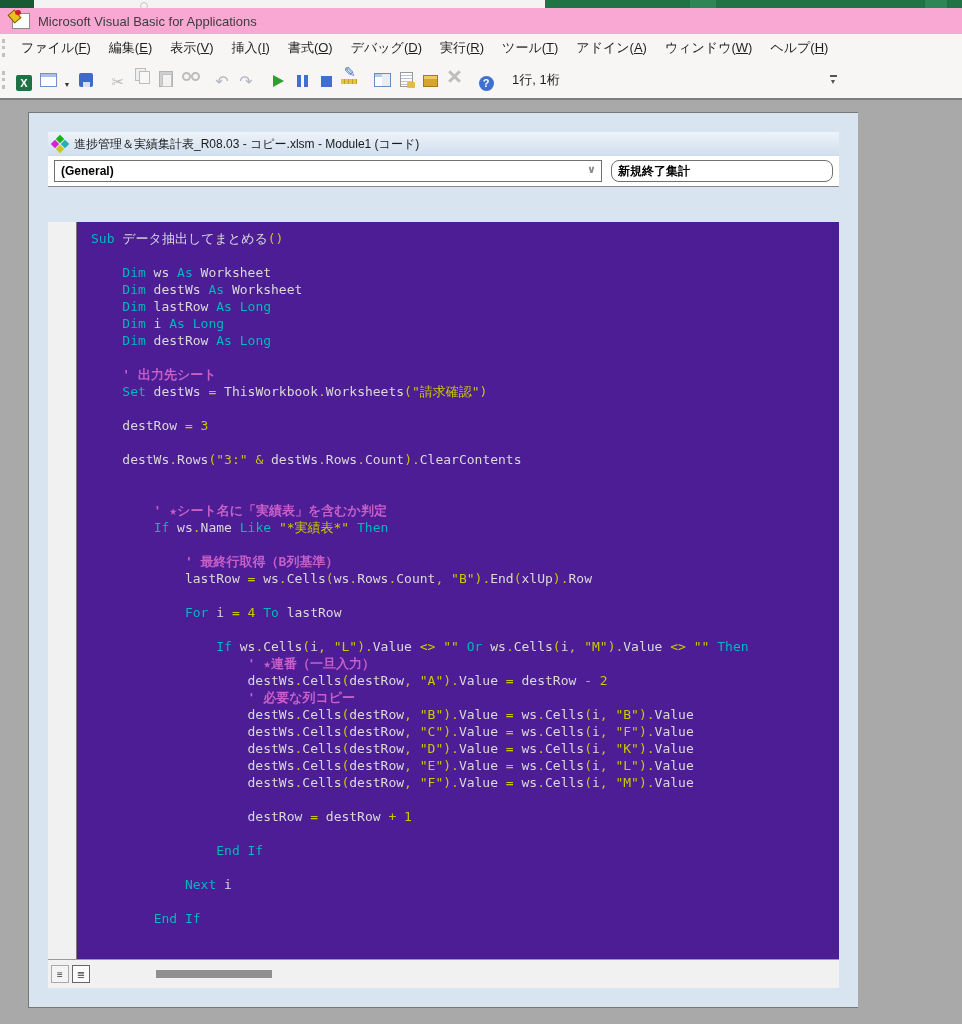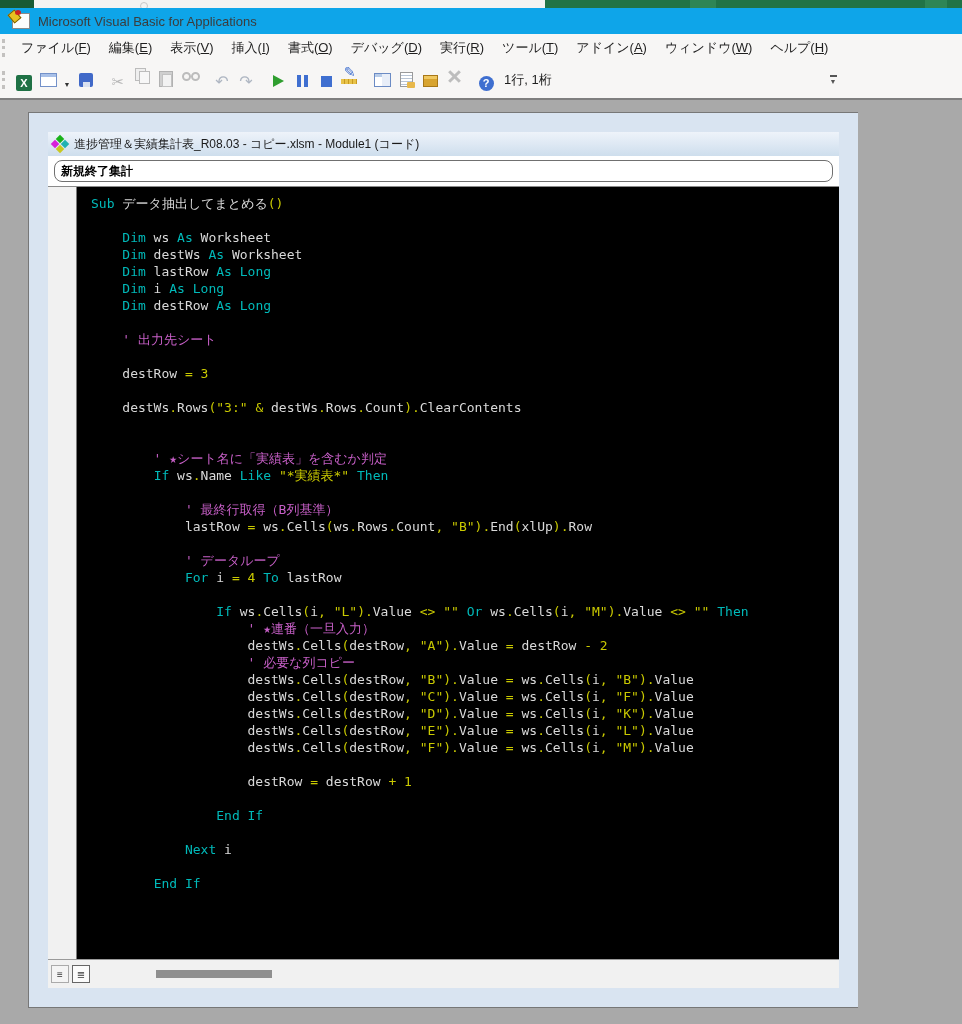--- a/index.html
+++ b/index.html
@@ -9,21 +9,21 @@
     background:#a9a9a9;
   }
   
   #excel-strip{position:absolute;left:0;top:0;width:962px;height:8px;background:#f4f3f2;}
   #excel-strip .seg-corner{position:absolute;left:0;top:0;width:34px;height:8px;background:#185a34;}
   #excel-strip .seg-right{position:absolute;left:545px;top:0;right:0;height:8px;background:#217346;}
   #excel-strip .seg-accent{position:absolute;left:690px;top:0;width:26px;height:8px;background:#2e8555;}
   #excel-strip .seg-accent2{position:absolute;left:925px;top:0;width:22px;height:8px;background:#2e8555;}
   #excel-strip .seg-search{position:absolute;left:140px;top:2px;width:6px;height:6px;border:1px solid #c8c8c8;border-radius:50%;}
   
-  #vba-titlebar{position:absolute;left:0;top:8px;width:962px;height:26px;background:#0ea5e9;display:flex;align-items:center;border-bottom:1px solid #e4e2e0;}
+  #vba-titlebar{position:absolute;left:0;top:8px;width:962px;height:26px;background:#f9a8d4;display:flex;align-items:center;border-bottom:1px solid #e4e2e0;}
   .vba-app-icon{width:16px;height:14px;margin:0 8px 0 12px;position:relative;background:#fdfdfd;border:1px solid #8a8a8a;}
   .vba-app-icon:before{content:"";position:absolute;left:-3px;top:-3px;width:7px;height:9px;background:#e8c020;transform:rotate(-40deg);border:1px solid #7a5a00;}
   .vba-app-icon:after{content:"";position:absolute;left:2px;top:-4px;width:6px;height:5px;background:#cc2020;border-radius:50%;}
   #vba-title-text{font-size:13px;color:#3c3c3c;}
   
   #menubar{position:absolute;left:0;top:34px;width:962px;height:28px;background:#f7f6f5;display:flex;align-items:center;border-bottom:7px solid #6d28d9;}
   .drag-handle{width:3px;height:18px;margin:0 4px 0 2px;border-left:3px dotted #c3c1bf;}
   .menu-item{font-size:13px;color:#1f1f1f;padding:4px 9px;white-space:nowrap;}
   .menu-item u{text-decoration:underline;}
   
@@ -50,21 +50,21 @@
   .k-reset:before{content:"";width:11px;height:11px;background:#3f6fd0;}
   .k-design:before{content:"✎";position:absolute;left:5px;top:-1px;color:#3f6fd0;font-size:14px;}
   .k-design:after{content:"";position:absolute;bottom:3px;left:2px;width:16px;height:5px;background:repeating-linear-gradient(90deg,#e8c34a 0 3px,#c89a20 3px 4px);}
   .k-proj:before{content:"";width:15px;height:12px;border:1px solid #6b8bc4;background:linear-gradient(#b8cce8 0 3px,#fff 3px);box-shadow:inset -8px 0 0 #e8eef8;}
   .k-props:before{content:"";width:11px;height:13px;background:repeating-linear-gradient(#ffffff 0 2px,#b8c4d4 2px 3px);border:1px solid #9a9a9a;}
   .k-props:after{content:"";position:absolute;right:2px;bottom:2px;width:8px;height:6px;background:#e8b84a;border-radius:1px;}
   .k-objb:before{content:"";width:13px;height:10px;background:#d8a430;border:1px solid #a87818;box-shadow:inset 0 3px 0 #f0c860;}
   .k-toolbox:before{content:"";position:absolute;left:4px;top:10px;width:15px;height:3px;background:#bdbdbd;transform:rotate(45deg);}
   .k-toolbox:after{content:"";position:absolute;left:4px;top:10px;width:15px;height:3px;background:#bdbdbd;transform:rotate(-45deg);}
   .k-help:before{content:"?";width:15px;height:15px;border-radius:50%;background:#3f6fd0;color:#fff;font-weight:bold;font-size:11px;line-height:15px;text-align:center;}
-  #tb-status{font-size:13px;color:#1f1f1f;margin-left:6px;white-space:pre;}
+  #tb-status{font-size:13px;color:#1f1f1f;margin-left:14px;white-space:pre;}
   #tb-overflow{position:absolute;left:826px;top:8px;width:14px;height:20px;display:flex;flex-direction:column;align-items:center;justify-content:center;}
   #tb-overflow:before{content:"";width:7px;height:2px;background:#555;margin-bottom:1px;}
   #tb-overflow:after{content:"▼";font-size:7px;color:#555;}
   
   #mdi{position:absolute;left:0;top:98px;width:962px;height:926px;background:#a9a9a9;border-top:2px solid #7f7f7f;}
   
   #child{position:absolute;left:28px;top:12px;width:830px;height:896px;background:#d9e4f1;border:1px solid #777;border-right:none;padding:19px;box-sizing:border-box;display:flex;flex-direction:column;}
   #child-titlebar{height:24px;background:linear-gradient(#eef3fa,#cedeed);display:flex;align-items:center;flex:0 0 auto;}
   .mod-icon{width:16px;height:16px;margin:0 6px 0 4px;position:relative;}
   .mod-icon i{position:absolute;width:6px;height:6px;transform:rotate(45deg);}
@@ -72,28 +72,28 @@
   .mod-icon i:nth-child(2){left:0;top:5px;background:#d820d8;}
   .mod-icon i:nth-child(3){left:10px;top:5px;background:#20b2b2;}
   .mod-icon i:nth-child(4){left:5px;top:10px;background:#c8c820;}
   #child-title-text{font-size:12px;color:#1a1a1a;white-space:nowrap;}
   #combo-row{background:#fff;height:30px;display:flex;align-items:center;gap:9px;padding:0 6px;flex:0 0 auto;border-bottom:1px solid #8a8a8a;}
   .combo{height:22px;border:1px solid #707070;background:#fff;display:flex;align-items:center;font-size:12px;font-weight:600;color:#000;padding:0 6px;box-sizing:border-box;position:relative;}
   #combo-general{width:548px;}
   #combo-proc{flex:1;border-radius:8px;}
   .combo-arrow{position:absolute;right:5px;top:2px;color:#8a8a8a;font-size:11px;}
   
-  #code-region{flex:1;background:#000000;display:flex;overflow:hidden;}
+  #code-region{flex:1;background:#4c1d95;display:flex;overflow:hidden;margin-top:35px;}
   #margin-bar{width:28px;background:#f1f1f1;border-right:1px solid #7a7a7a;flex:0 0 auto;}
   #code-editor{flex:1;padding:8px 0 0 14px;overflow:hidden;}
   .cl{white-space:pre;font-family:"DejaVu Sans Mono",monospace;font-size:13px;line-height:17px;}
   .t-k{color:#00b9b9;}
   .t-n{color:#d9d9d9;}
   .t-y{color:#c9c900;}
-  .t-c{color:#c75fc7;}
+  .t-c{color:#c75fc7;font-weight:bold;}
   
   #bottom-bar{height:28px;background:#f1f1f1;display:flex;align-items:center;flex:0 0 auto;border-top:1px solid #9a9a9a;}
   .view-btn{width:16px;height:16px;margin-left:3px;display:flex;align-items:center;justify-content:center;font-size:10px;color:#333;background:#f4f4f4;border:1px solid #aaa;}
   .view-btn.active{border:1px solid #666;background:#fbfbfb;}
   #hscroll{flex:1;height:100%;position:relative;}
   #hscroll-thumb{position:absolute;left:66px;top:10px;width:116px;height:8px;background:#8f8f8f;}
 </style>
 </head>
 <body>
 
@@ -137,49 +137,53 @@
     <div id="child-titlebar">
       <span class="mod-icon">
           <i></i>
           <i></i>
           <i></i>
           <i></i>
         </span>
       <span id="child-title-text">進捗管理＆実績集計表_R08.03 - コピー.xlsm - Module1 (コード)</span>
     </div>
     <div id="combo-row">
+      <div class="combo" id="combo-general">
+        <span>(General)</span>
+        <span class="combo-arrow">∨</span>
+      </div>
       <div class="combo" id="combo-proc">
         <span>新規終了集計</span>
       </div>
     </div>
     <div id="code-region">
       <div id="margin-bar"></div>
       <div id="code-editor">
           <div class="cl"><span class="t-k">Sub </span><span class="t-n">データ抽出してまとめる</span><span class="t-y">()</span></div>
           <div class="cl">&nbsp;</div>
           <div class="cl"><span class="t-n">    </span><span class="t-k">Dim</span><span class="t-n"> ws </span><span class="t-k">As</span><span class="t-n"> Worksheet</span></div>
           <div class="cl"><span class="t-n">    </span><span class="t-k">Dim</span><span class="t-n"> destWs </span><span class="t-k">As</span><span class="t-n"> Worksheet</span></div>
           <div class="cl"><span class="t-n">    </span><span class="t-k">Dim</span><span class="t-n"> lastRow </span><span class="t-k">As</span><span class="t-n"> </span><span class="t-k">Long</span></div>
           <div class="cl"><span class="t-n">    </span><span class="t-k">Dim</span><span class="t-n"> i </span><span class="t-k">As</span><span class="t-n"> </span><span class="t-k">Long</span></div>
           <div class="cl"><span class="t-n">    </span><span class="t-k">Dim</span><span class="t-n"> destRow </span><span class="t-k">As</span><span class="t-n"> </span><span class="t-k">Long</span></div>
           <div class="cl">&nbsp;</div>
           <div class="cl"><span class="t-c">    ' 出力先シート</span></div>
+          <div class="cl"><span class="t-n">    </span><span class="t-k">Set</span><span class="t-n"> destWs </span><span class="t-y">=</span><span class="t-n"> ThisWorkbook</span><span class="t-y">.</span><span class="t-n">Worksheets</span><span class="t-y">("請求確認")</span></div>
           <div class="cl">&nbsp;</div>
           <div class="cl"><span class="t-n">    destRow </span><span class="t-y">= 3</span></div>
           <div class="cl">&nbsp;</div>
           <div class="cl"><span class="t-n">    destWs</span><span class="t-y">.</span><span class="t-n">Rows</span><span class="t-y">("3:" &amp; </span><span class="t-n">destWs</span><span class="t-y">.</span><span class="t-n">Rows</span><span class="t-y">.</span><span class="t-n">Count</span><span class="t-y">).</span><span class="t-n">ClearContents</span></div>
           <div class="cl">&nbsp;</div>
           <div class="cl">&nbsp;</div>
           <div class="cl"><span class="t-c">        ' ★シート名に「実績表」を含むか判定</span></div>
           <div class="cl"><span class="t-n">        </span><span class="t-k">If</span><span class="t-n"> ws</span><span class="t-y">.</span><span class="t-n">Name </span><span class="t-k">Like</span><span class="t-n"> </span><span class="t-y">"*実績表*"</span><span class="t-n"> </span><span class="t-k">Then</span></div>
           <div class="cl">&nbsp;</div>
           <div class="cl"><span class="t-c">            ' 最終行取得（B列基準）</span></div>
           <div class="cl"><span class="t-n">            lastRow </span><span class="t-y">=</span><span class="t-n"> ws</span><span class="t-y">.</span><span class="t-n">Cells</span><span class="t-y">(</span><span class="t-n">ws</span><span class="t-y">.</span><span class="t-n">Rows</span><span class="t-y">.</span><span class="t-n">Count</span><span class="t-y">, "B").</span><span class="t-n">End</span><span class="t-y">(</span><span class="t-n">xlUp</span><span class="t-y">).</span><span class="t-n">Row</span></div>
           <div class="cl">&nbsp;</div>
-          <div class="cl"><span class="t-c">            ' データループ</span></div>
           <div class="cl"><span class="t-n">            </span><span class="t-k">For</span><span class="t-n"> i </span><span class="t-y">= 4</span><span class="t-n"> </span><span class="t-k">To</span><span class="t-n"> lastRow</span></div>
           <div class="cl">&nbsp;</div>
           <div class="cl"><span class="t-n">                </span><span class="t-k">If</span><span class="t-n"> ws</span><span class="t-y">.</span><span class="t-n">Cells</span><span class="t-y">(</span><span class="t-n">i</span><span class="t-y">, "L").</span><span class="t-n">Value </span><span class="t-y">&lt;&gt; ""</span><span class="t-n"> </span><span class="t-k">Or</span><span class="t-n"> ws</span><span class="t-y">.</span><span class="t-n">Cells</span><span class="t-y">(</span><span class="t-n">i</span><span class="t-y">, "M").</span><span class="t-n">Value </span><span class="t-y">&lt;&gt; ""</span><span class="t-n"> </span><span class="t-k">Then</span></div>
           <div class="cl"><span class="t-c">                    ' ★連番（一旦入力）</span></div>
           <div class="cl"><span class="t-n">                    destWs</span><span class="t-y">.</span><span class="t-n">Cells</span><span class="t-y">(</span><span class="t-n">destRow</span><span class="t-y">, "A").</span><span class="t-n">Value </span><span class="t-y">=</span><span class="t-n"> destRow </span><span class="t-y">- 2</span></div>
           <div class="cl"><span class="t-c">                    ' 必要な列コピー</span></div>
           <div class="cl"><span class="t-n">                    destWs</span><span class="t-y">.</span><span class="t-n">Cells</span><span class="t-y">(</span><span class="t-n">destRow</span><span class="t-y">, "B").</span><span class="t-n">Value </span><span class="t-y">=</span><span class="t-n"> ws</span><span class="t-y">.</span><span class="t-n">Cells</span><span class="t-y">(</span><span class="t-n">i</span><span class="t-y">, "B").</span><span class="t-n">Value</span></div>
           <div class="cl"><span class="t-n">                    destWs</span><span class="t-y">.</span><span class="t-n">Cells</span><span class="t-y">(</span><span class="t-n">destRow</span><span class="t-y">, "C").</span><span class="t-n">Value </span><span class="t-y">=</span><span class="t-n"> ws</span><span class="t-y">.</span><span class="t-n">Cells</span><span class="t-y">(</span><span class="t-n">i</span><span class="t-y">, "F").</span><span class="t-n">Value</span></div>
           <div class="cl"><span class="t-n">                    destWs</span><span class="t-y">.</span><span class="t-n">Cells</span><span class="t-y">(</span><span class="t-n">destRow</span><span class="t-y">, "D").</span><span class="t-n">Value </span><span class="t-y">=</span><span class="t-n"> ws</span><span class="t-y">.</span><span class="t-n">Cells</span><span class="t-y">(</span><span class="t-n">i</span><span class="t-y">, "K").</span><span class="t-n">Value</span></div>
           <div class="cl"><span class="t-n">                    destWs</span><span class="t-y">.</span><span class="t-n">Cells</span><span class="t-y">(</span><span class="t-n">destRow</span><span class="t-y">, "E").</span><span class="t-n">Value </span><span class="t-y">=</span><span class="t-n"> ws</span><span class="t-y">.</span><span class="t-n">Cells</span><span class="t-y">(</span><span class="t-n">i</span><span class="t-y">, "L").</span><span class="t-n">Value</span></div>

